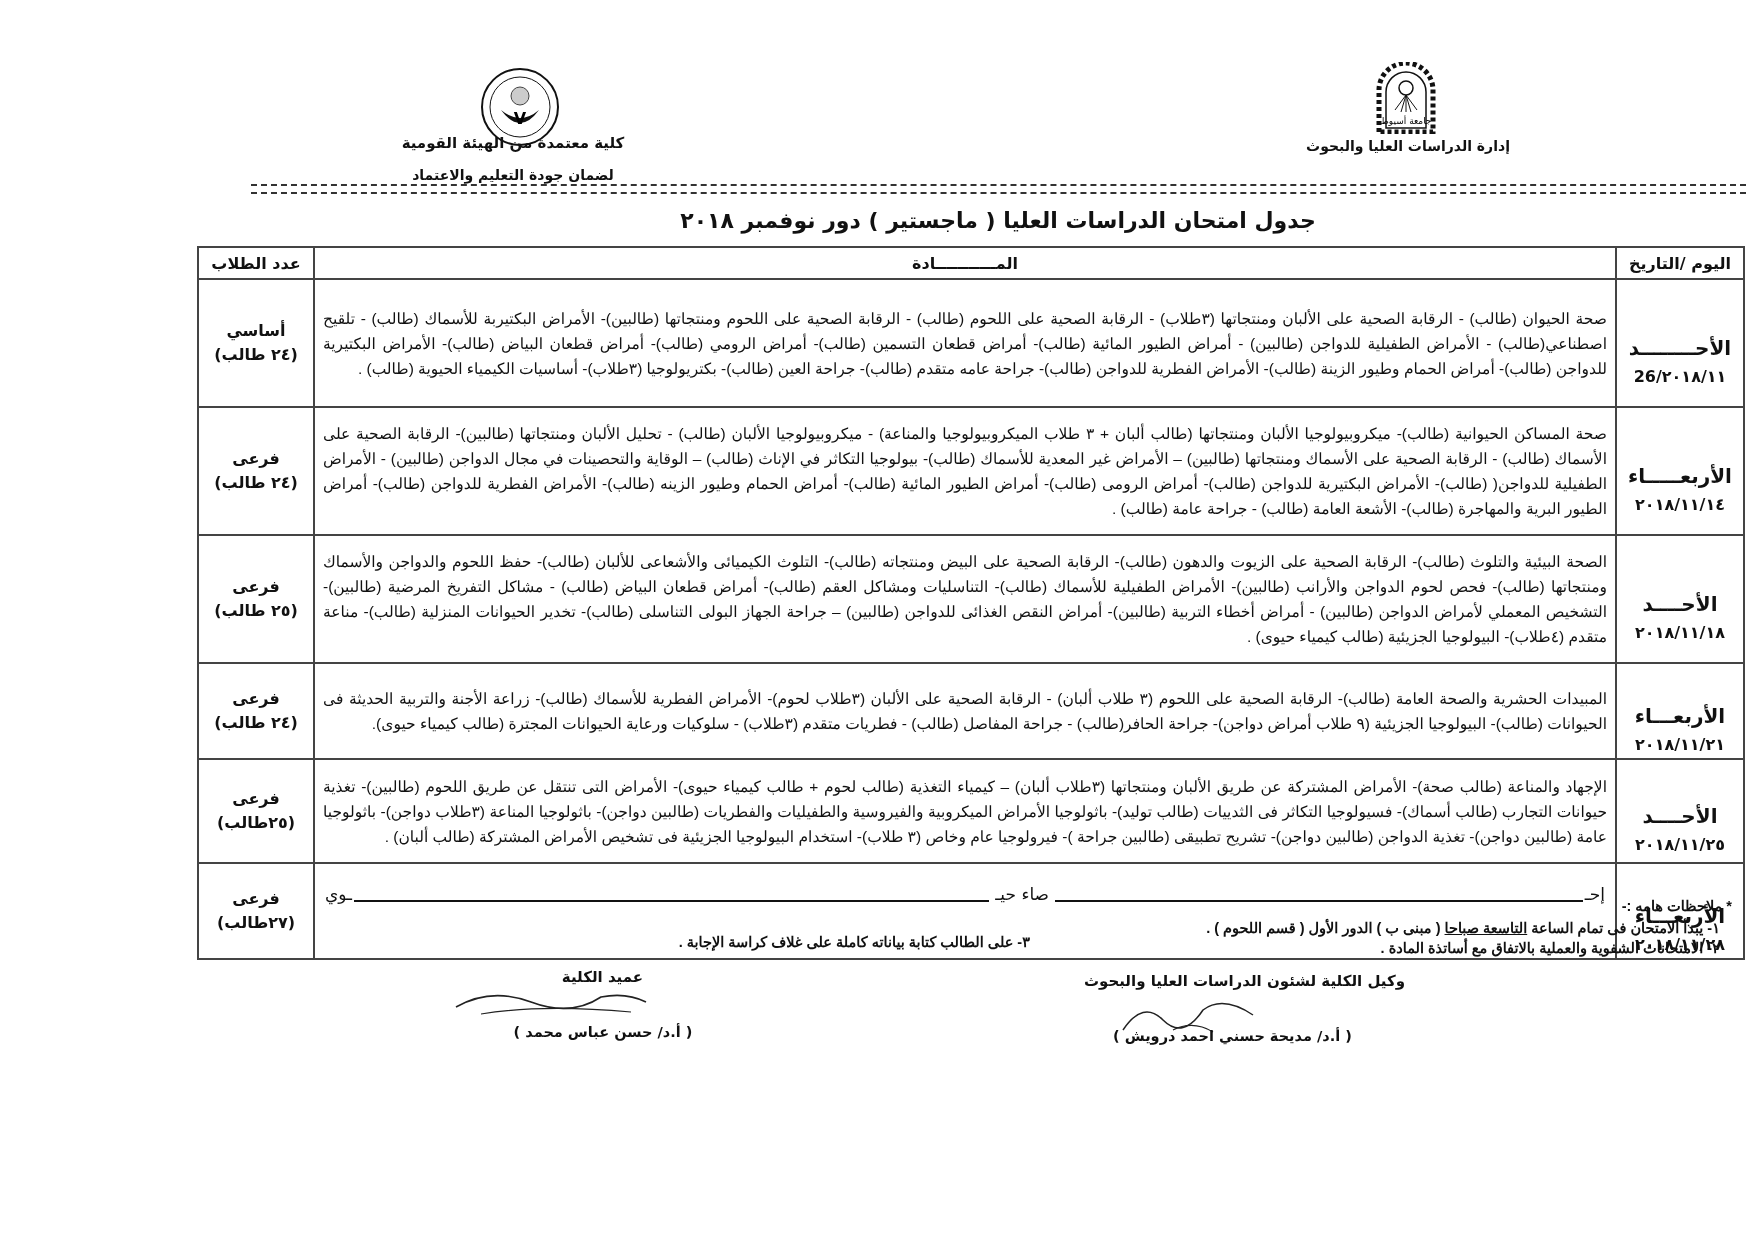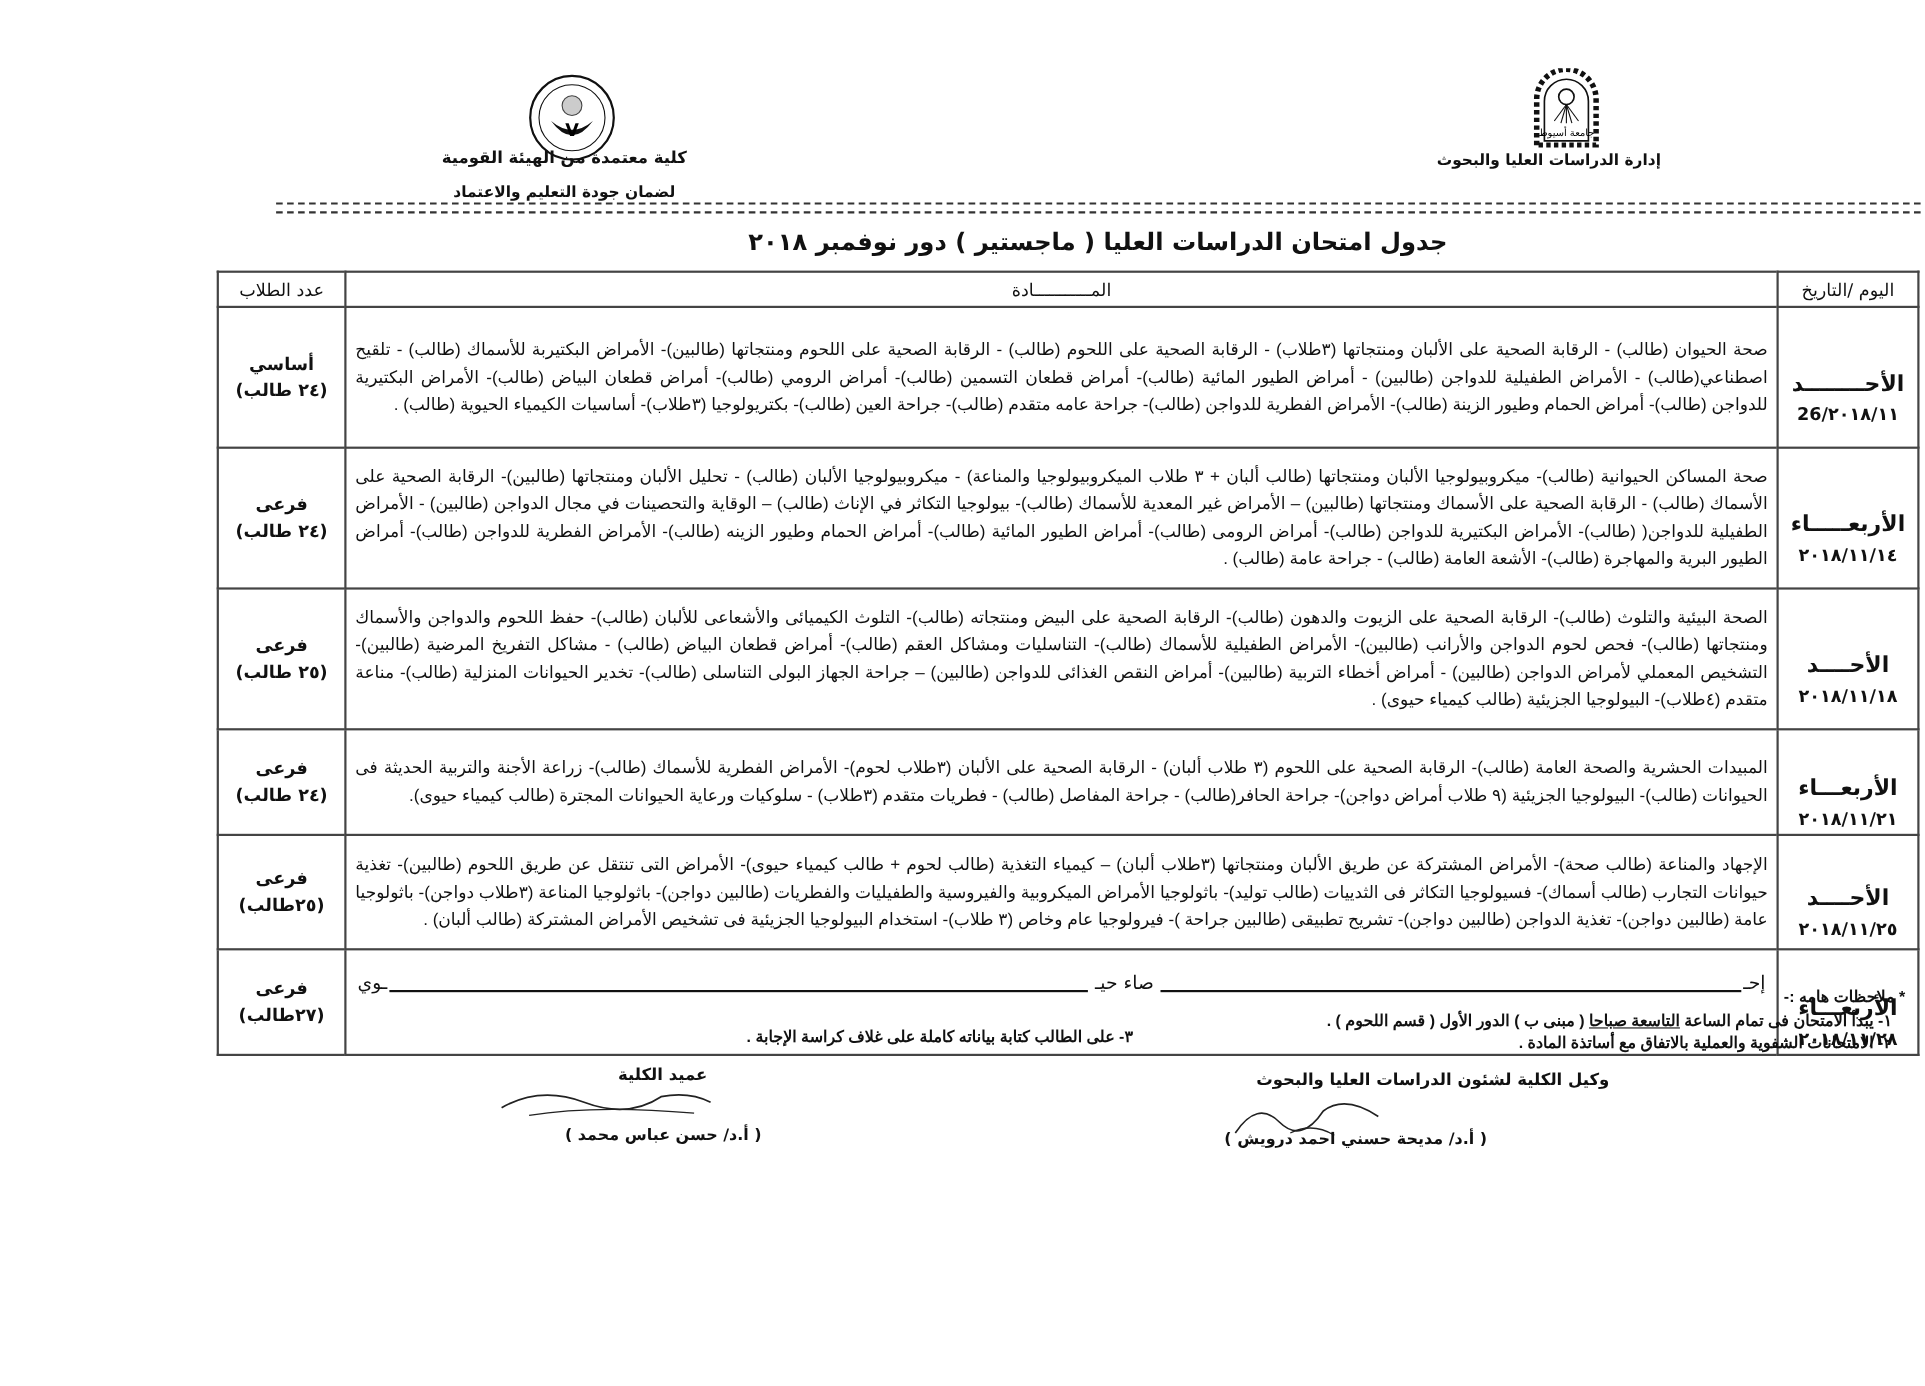--- a/index.html
+++ b/index.html
@@ -1,33 +1,33 @@
 <!DOCTYPE html>
 <html lang="ar" dir="rtl"><head>
 <meta charset="utf-8">
 <style>
   html, body { margin: 0; padding: 0; background: #ffffff; }
   body {
     width: 1567px; height: 1128px; position: relative; overflow: hidden;
     font-family: "DejaVu Sans", "Liberation Sans", sans-serif; color: #111;
   }
   .header { position: absolute; top: 0; left: 0; width: 1567px; height: 190px; }
-  .logo-right { position: absolute; left: 1190px; top: 62px; width: 66px; height: 72px; margin-left: 18px; }
+  .logo-right { position: absolute; left: 1190px; top: 62px; width: 66px; height: 72px; }
   .logo-left { position: absolute; left: 296px; top: 66px; width: 82px; height: 82px; }
   .uni-dept { position: absolute; left: 1110px; top: 138px; width: 230px; text-align: center; font-size: 14px; font-weight: bold; }
   .faculty-line1 { position: absolute; left: 200px; top: 134px; width: 260px; text-align: center; font-size: 15px; font-weight: bold; }
   .faculty-line2 { position: absolute; left: 200px; top: 155px; width: 260px; text-align: center; font-size: 14px; font-weight: bold; margin-top: 12px; }
   .dash-line { position: absolute; left: 68px; top: 184px; width: 1495px; height: 10px; overflow: hidden;
     border-top: 2px dashed #333; border-bottom: 2px dashed #333; box-sizing: border-box; }
   .doc-title { position: absolute; left: 400px; top: 208px; width: 830px; text-align: center;
     font-size: 22px; font-weight: bold; }
 
   table.schedule { position: absolute; left: 14px; top: 246px; width: 1548px; border-collapse: collapse; table-layout: fixed; }
   table.schedule td, table.schedule th { border: 2px solid #444; vertical-align: middle; padding: 0; }
-  table.schedule th { height: 30px; font-size: 16px; font-weight: normal; }
+  table.schedule th { height: 30px; font-size: 16px; font-weight: bold; }
   .col-count { width: 116px; }
   .col-day { width: 128px; }
   .col-subjects { }
   .subjects { font-family: "Liberation Sans", sans-serif; font-size: 15.5px; line-height: 25px; padding: 2px 8px !important;
     text-align: justify; text-align-last: right; }
   .count-cell { text-align: center; font-weight: bold; font-size: 16px; line-height: 24px; }
   .day-cell { text-align: center; font-weight: bold; }
   .day-name { display: block; font-size: 20px; line-height: 32px; margin-top: 36px; }
   .day-date { display: block; font-size: 16px; line-height: 26px; }
   .stats-cell { position: relative; height: 66px; }
@@ -36,21 +36,21 @@
   .stats-b { position: absolute; right: 560px; top: 20px; font-size: 17px; background: #fff; padding: 0 6px; }
   .stats-c { position: absolute; left: 8px; top: 20px; font-size: 17px; background: #fff; padding: 0 2px; }
 
   .notes { position: absolute; top: 898px; left: 0; width: 1567px; font-family: "Liberation Sans", sans-serif; font-weight: bold; font-size: 14.5px; }
   .notes-title { position: absolute; right: 18px; top: 0; }
   .note1 { position: absolute; right: 30px; top: 22px; }
   .note1 u { text-decoration: underline; margin-top: 11px; }
   .note2 { position: absolute; right: 30px; top: 42px; }
   .note3 { position: absolute; right: 720px; top: 36px; }
 
-  .sig-vice { position: absolute; left: 880px; top: 972px; width: 400px; text-align: right; font-weight: bold; font-size: 15px; }
+  .sig-vice { position: absolute; left: 822px; top: 972px; width: 400px; text-align: right; font-weight: bold; font-size: 15px; }
   .sig-vice-name { position: absolute; left: 930px; top: 1028px; width: 300px; text-align: left; font-weight: bold; font-size: 14.5px; }
   .sig-dean { position: absolute; left: 300px; top: 968px; width: 160px; text-align: right; font-weight: bold; font-size: 15px; }
   .sig-dean-name { position: absolute; left: 300px; top: 1024px; width: 240px; text-align: center; font-weight: bold; font-size: 14.5px; }
   .scrawl { position: absolute; }
 </style>
 </head>
 <body>
 
 <div class="header">
   <div class="logo-right">

